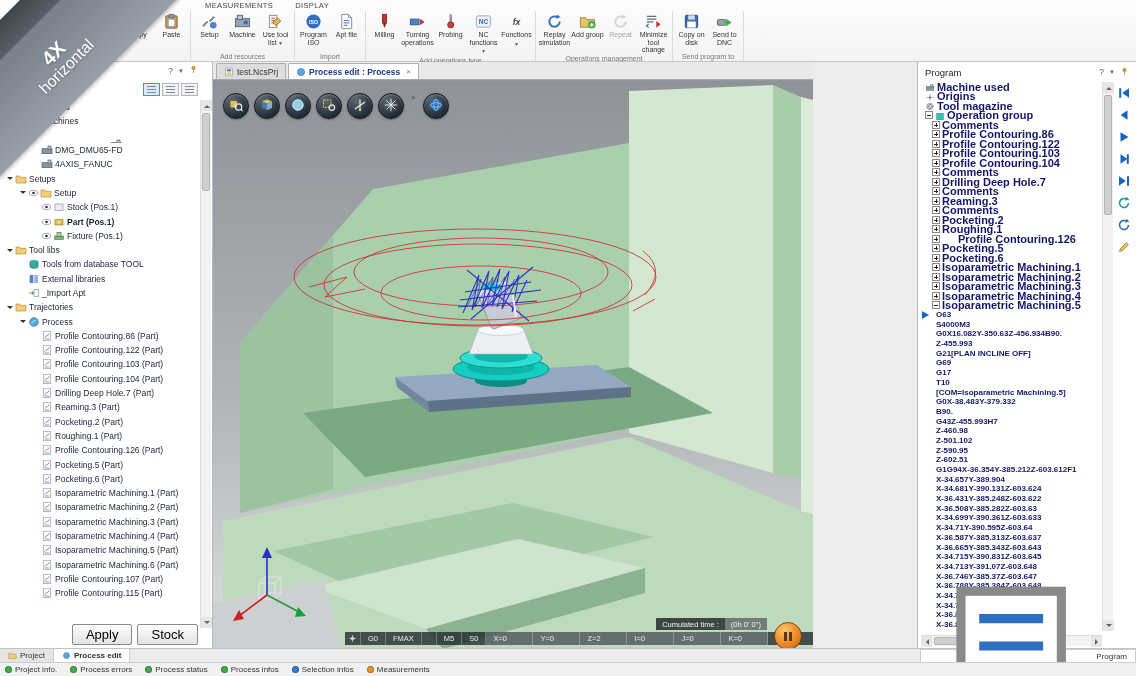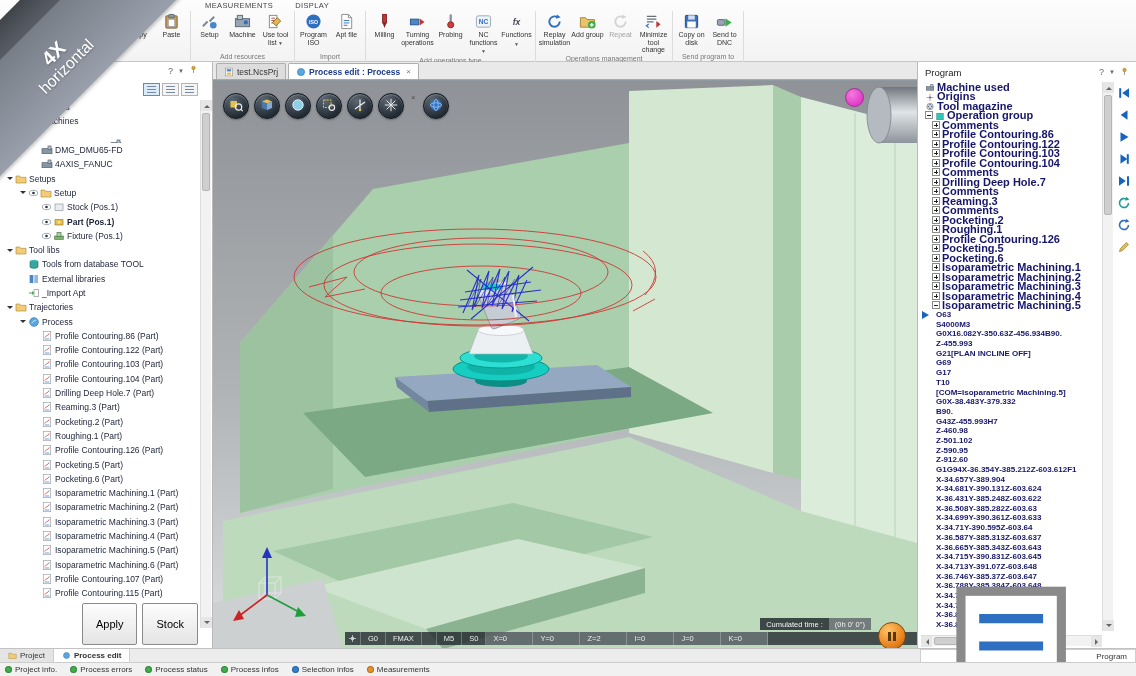--- a/index.html
+++ b/index.html
@@ -37,34 +37,34 @@
   .lp-tree{position:absolute;top:38px;left:2px;right:13px;bottom:20px;overflow:hidden;font-size:8.5px;color:#1c2238;}
   .trow{display:flex;align-items:center;height:14.3px;white-space:nowrap;overflow:hidden;cursor:default;}
   .trow .tlab{margin-left:2px;}
   .trow .tlab.bold{font-weight:bold;}
   .texp{flex:0 0 9px;display:flex;justify-content:center;}
   .exp-open{width:0;height:0;border:3.5px solid transparent;border-top-color:#333;margin-top:3px;}
   .exp-none{width:0;height:0;}
   .ticon{flex:0 0 12px;height:12px;margin-left:1px;}
   .teye{flex:0 0 11px;height:10px;margin-left:1px;}
   .lp-actions{position:absolute;bottom:3px;right:14px;display:flex;gap:5px;}
-  .btn{font-size:11px;border:1px solid #8a8a8a;background:linear-gradient(#fdfdfd,#e4e4e4);padding:14px 13px;border-radius:2px;cursor:default;}
+  .btn{font-size:13px;border:1px solid #8a8a8a;background:linear-gradient(#fdfdfd,#e4e4e4);padding:2px 13px;border-radius:2px;cursor:default;}
 
   
   .vsb{position:absolute;width:11px;background:#f2f2f2;border-left:1px solid #ddd;}
   .hsb{position:absolute;height:11px;background:#f2f2f2;border-top:1px solid #ddd;}
   .sb-btn{position:absolute;width:11px;height:11px;background:#e6e6e6;display:flex;align-items:center;justify-content:center;}
   .tri-up{width:0;height:0;border:3px solid transparent;border-bottom-color:#666;margin-top:-2px;}
   .tri-dn{width:0;height:0;border:3px solid transparent;border-top-color:#666;margin-bottom:-2px;}
   .tri-lf{width:0;height:0;border:3px solid transparent;border-right-color:#666;margin-left:-2px;}
   .tri-rt{width:0;height:0;border:3px solid transparent;border-left-color:#666;margin-right:-2px;}
   .sb-thumb{position:absolute;background:#cfcfcf;border:1px solid #b5b5b5;border-radius:2px;}
 
   
-  .center{position:absolute;left:213px;top:62px;width:704px;bottom:28px;}
+  .center{position:absolute;left:213px;top:62px;width:600px;bottom:28px;}
   .doc-tabs{height:18px;background:#e9e9e9;border-bottom:1px solid #a9a9a9;display:flex;align-items:flex-end;padding-left:3px;}
   .doc-tab{height:16px;display:flex;align-items:center;gap:3px;font-size:8.5px;padding:0 7px;border:1px solid #aeaeae;border-bottom:none;background:#ddd;color:#333;margin-right:2px;border-radius:2px 2px 0 0;cursor:default;}
   .doc-tab.active{background:#fff;color:#1f3d8c;font-weight:bold;}
   .doc-tab .dicon{width:10px;height:10px;display:block;}
   .doc-tab .close{font-size:8px;color:#777;margin-left:3px;font-weight:normal;}
   .viewport{position:absolute;top:18px;left:0;right:0;bottom:0;overflow:hidden;border-top:1px solid #8f9aa0;background:#9a9da0;}
   .viewport svg.scene{position:absolute;inset:0;}
 
   .vp-toolbar{position:absolute;top:12px;left:10px;display:flex;gap:5px;align-items:center;z-index:5;}
   .vp-btn{width:26px;height:26px;border-radius:50%;background:radial-gradient(circle at 35% 28%,#5d6873,#1f2730 75%);border:1px solid #10151b;box-shadow:inset 0 1px 2px rgba(255,255,255,.35),0 1px 2px rgba(0,0,0,.3);display:flex;align-items:center;justify-content:center;cursor:default;}
@@ -970,21 +970,21 @@
           <span>Comments</span>
         </div>
         <div class="rp-tree-row" style="padding-left: 11px;">
           <span class="pm plus"></span>
           <span>Pocketing.2</span>
         </div>
         <div class="rp-tree-row" style="padding-left: 11px;">
           <span class="pm plus"></span>
           <span>Roughing.1</span>
         </div>
-        <div class="rp-tree-row" style="padding-left: 11px;">
+        <div class="rp-tree-row" style="padding-left: 11px; gap: 16px;">
           <span class="pm plus"></span>
           <span>Profile Contouring.126</span>
         </div>
         <div class="rp-tree-row" style="padding-left: 11px;">
           <span class="pm plus"></span>
           <span>Pocketing.5</span>
         </div>
         <div class="rp-tree-row" style="padding-left: 11px;">
           <span class="pm plus"></span>
           <span>Pocketing.6</span>
@@ -1019,21 +1019,21 @@
         <div class="gline">G69</div>
         <div class="gline">G17</div>
         <div class="gline">T10</div>
         <div class="gline">[COM=Isoparametric Machining.5]</div>
         <div class="gline">G0X-38.483Y-379.332</div>
         <div class="gline">B90.</div>
         <div class="gline">G43Z-455.993H7</div>
         <div class="gline">Z-460.98</div>
         <div class="gline">Z-501.102</div>
         <div class="gline">Z-590.95</div>
-        <div class="gline">Z-912.60</div>
+        <div class="gline">Z-602.51</div>
         <div class="gline">G1G94X-36.354Y-385.212Z-603.612F1</div>
         <div class="gline">X-34.657Y-389.904</div>
         <div class="gline">X-34.681Y-390.131Z-603.624</div>
         <div class="gline">X-36.431Y-385.248Z-603.622</div>
         <div class="gline">X-36.508Y-385.282Z-603.63</div>
         <div class="gline">X-34.699Y-390.361Z-603.633</div>
         <div class="gline">X-34.71Y-390.595Z-603.64</div>
         <div class="gline">X-36.587Y-385.313Z-603.637</div>
         <div class="gline">X-36.665Y-385.343Z-603.643</div>
         <div class="gline">X-34.715Y-390.831Z-603.645</div>

